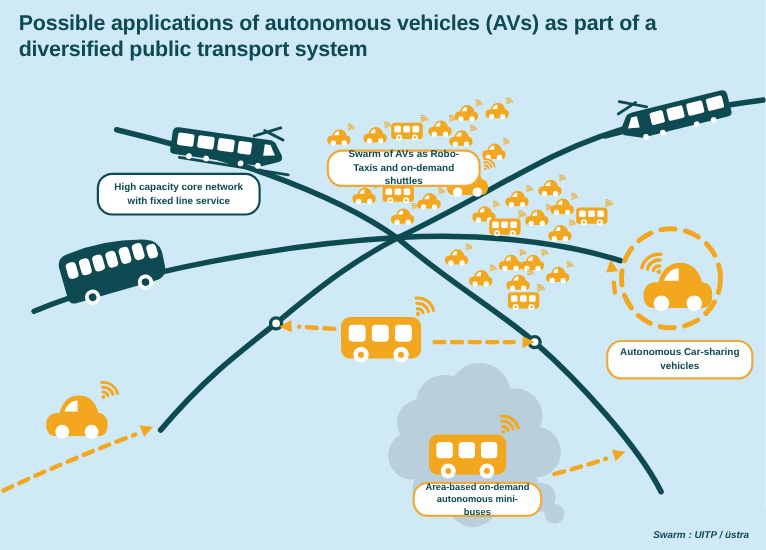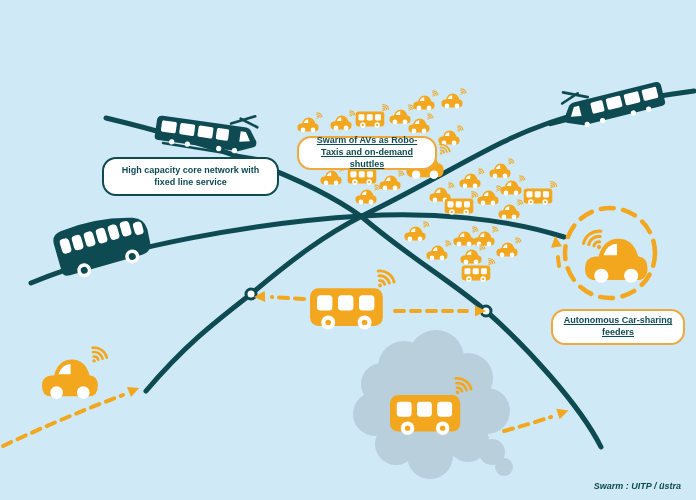--- a/index.html
+++ b/index.html
@@ -3,22 +3,22 @@
 <meta charset="utf-8">
 <style>
   html,body{margin:0;padding:0;}
   .stage{position:relative;width:696px;height:500px;background:#cfe9f6;overflow:hidden;
          font-family:"Liberation Sans",sans-serif;}
   .title{position:absolute;left:17px;top:10px;width:658px;color:#0e4a52;
          font-size:19.5px;font-weight:bold;line-height:1.22;letter-spacing:-0.2px;}
   .label-box{position:absolute;background:#ffffff;border:2.2px solid #0e4a52;border-radius:14px;
          color:#0e4a52;font-size:9px;font-weight:bold;line-height:1.3;text-align:center;
          display:flex;align-items:center;justify-content:center;padding:3px 8px;box-sizing:border-box;}
-  .label-orange{border-color:#efa83b;text-decoration:underline;}
-  .lb-core{left:102px;top:157px;width:177px;height:39px;}
+  .label-orange{border-color:#efa83b;}
+  .lb-core{left:88px;top:157px;width:149px;height:39px;}
   .lb-swarm{left:297px;top:136px;width:140px;height:34px;}
   .lb-feeders{left:231px;top:336px;width:126px;height:36px;}
   .lb-carshare{left:551px;top:309px;width:134px;height:36px;}
   .lb-minibuses{left:375px;top:438px;width:118px;height:32px;font-size:8.5px;}
   .source{position:absolute;right:15px;bottom:9px;color:#0e4a52;font-size:9px;font-style:italic;font-weight:bold;}
   svg.scene{position:absolute;left:0;top:0;}
 </style>
 </head>
 <body>
 
@@ -183,19 +183,21 @@
 
     <use href="#g-minibus" transform="translate(310,284) scale(1.4)"></use>
     <use href="#g-minibus" transform="translate(390,391) scale(1.35)"></use>
     <use href="#g-car" transform="translate(42,357) scale(1.27)"></use>
     <g>
       <use href="#g-car-body" transform="translate(585,236) scale(1.42)"></use>
       <use href="#g-wifi" transform="translate(599,247) rotate(-125) scale(1.15)"></use>
     </g>
   </svg>
 
+  <div class="title">Possible applications of autonomous vehicles (AVs) as part of a diversified public transport system</div>
 
   <div class="label-box lb-core">High capacity core network with fixed line service</div>
   <div class="label-box label-orange lb-swarm">Swarm of AVs as Robo-Taxis and on-demand shuttles</div>
-  <div class="label-box label-orange lb-carshare">Autonomous Car-sharing feeders</div>
+  <div class="label-box label-orange lb-carshare">Autonomous Car-sharing vehicles</div>
+  <div class="label-box label-orange lb-minibuses">Area-based on-demand autonomous mini-buses</div>
 
   <div class="source">Swarm : UITP / üstra</div>
 </div>
 
 </body></html>

